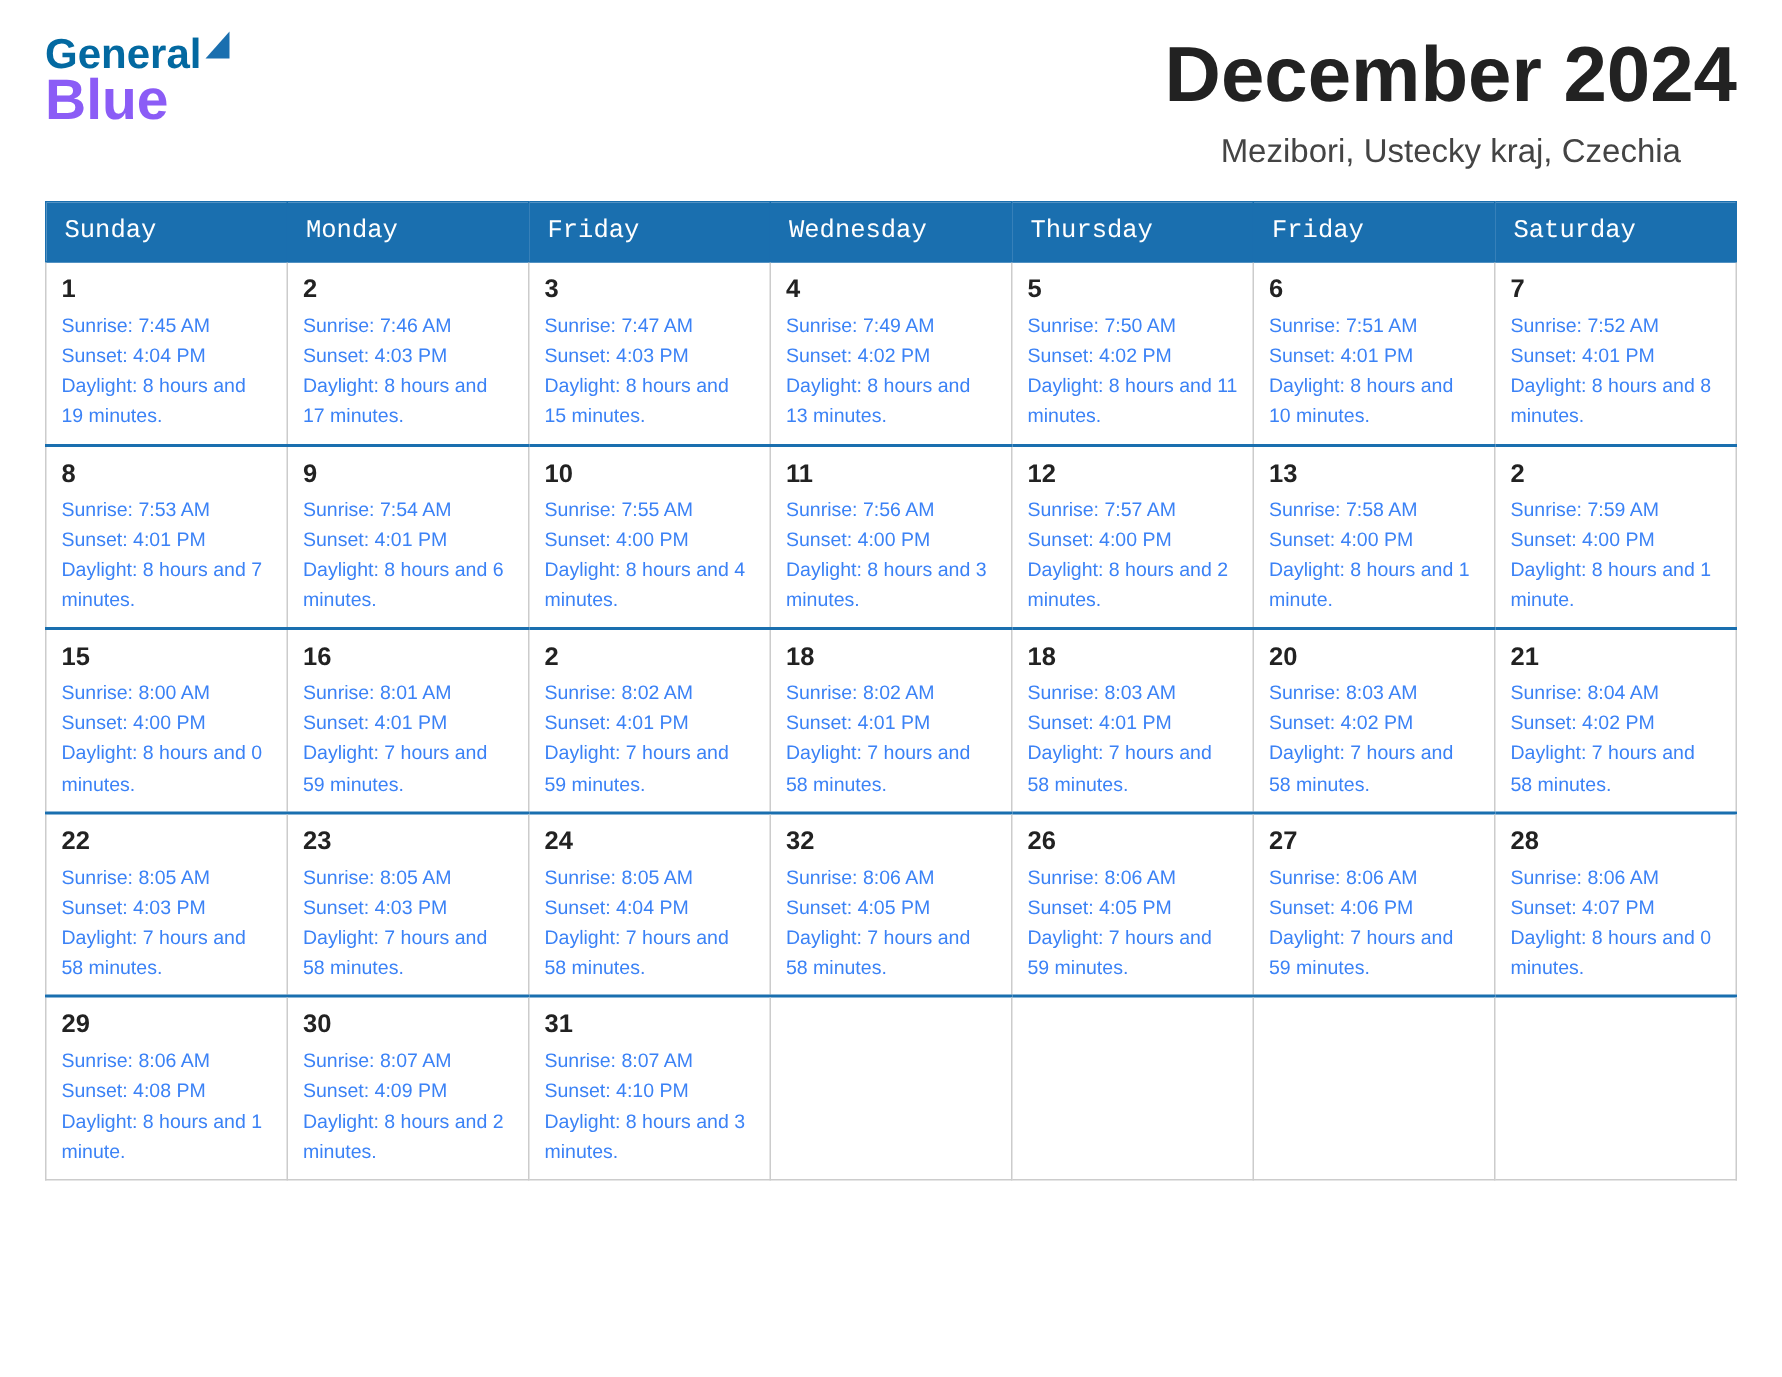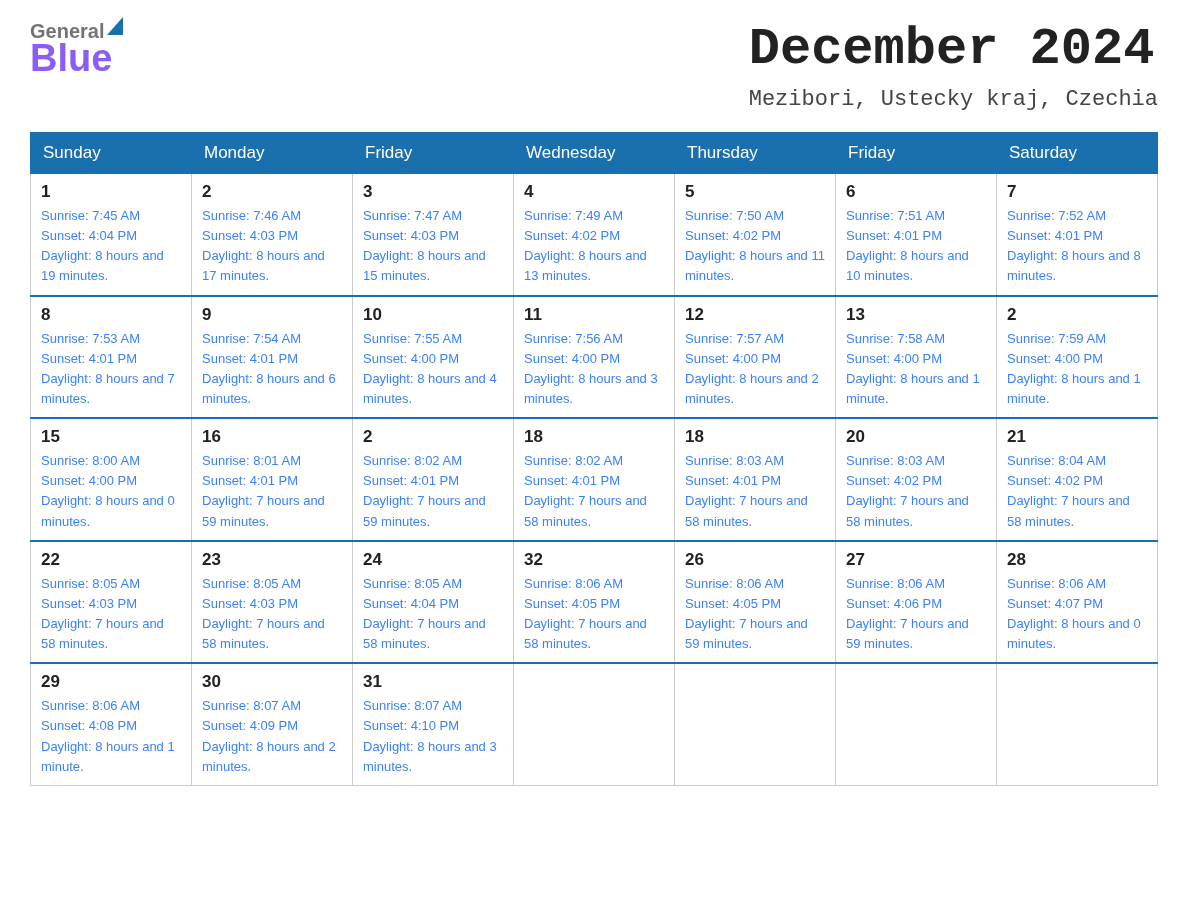--- a/index.html
+++ b/index.html
@@ -10,22 +10,21 @@
       min-height: 918px;
       padding: 20px 30px;
     }
     .header {
       display: flex;
       justify-content: space-between;
       align-items: flex-start;
       margin-bottom: 20px;
     }
     .title-section {
-      text-align: left;
-      font-family: Liberation Mono, monospace;
+      text-align: center;
     }
     .main-title {
       font-size: 52px;
       font-weight: bold;
       color: #222;
     }
     .subtitle {
       font-size: 22px;
       color: #444;
       margin-top: 8px;
@@ -36,20 +35,21 @@
       border: 1px solid #ccc;
     }
     .calendar th {
       background-color: #1a6faf;
       color: #fff;
       padding: 10px 12px;
       text-align: left;
       font-size: 17px;
       font-weight: normal;
       border: 1px solid #1a6faf;
+      font-family: Liberation Mono, monospace;
     }
     .calendar td {
       vertical-align: top;
       padding: 8px 10px;
       border: 1px solid #ccc;
       width: 14.28%;
       min-height: 90px;
     }
     .day-number {
       font-size: 17px;
@@ -62,23 +62,23 @@
       color: #3b82f6;
       line-height: 1.55;
     }
     .row-divider td {
       border-top: 2px solid #1a6faf;
     }
     .empty-cell {
       background: #fff;
     }
     .logo-eneral {
-      font-size: 20px;
-      font-weight: bold;
-      color: #737373;
+      font-size: 28px;
+      font-weight: bold;
+      color: #0369a1;
     }
     .logo-line2 {
       font-size: 38px;
       font-weight: bold;
       color: #8b5cf6;
       margin-top: -6px;
     }
     .logo-wrapper {
       display: flex;
       flex-direction: column;

